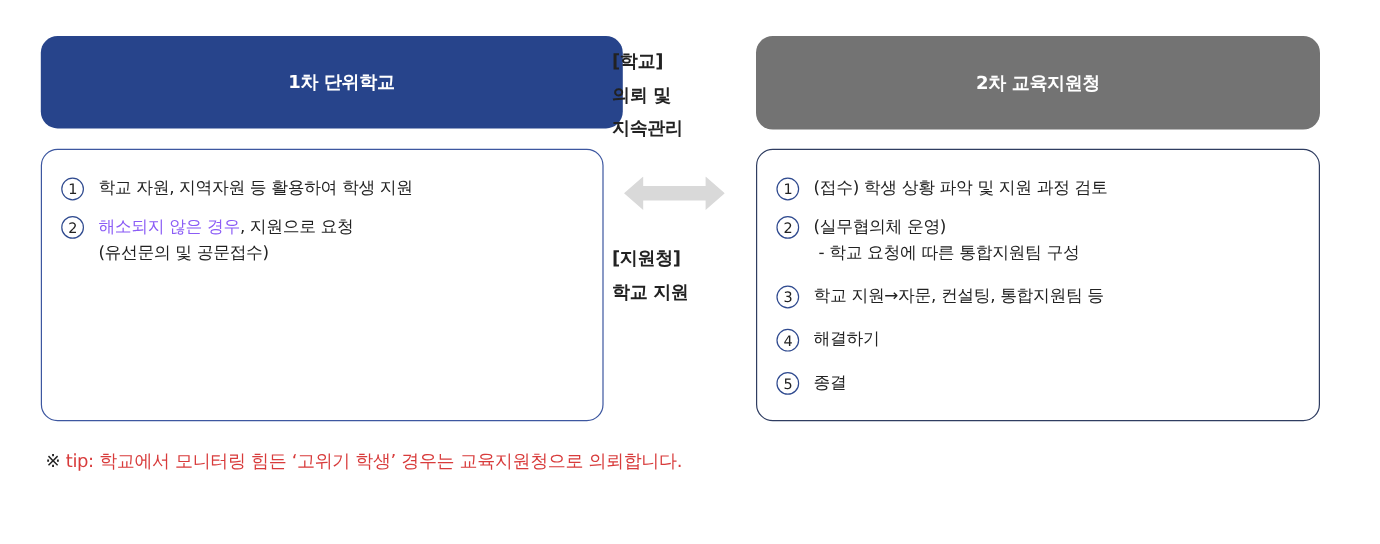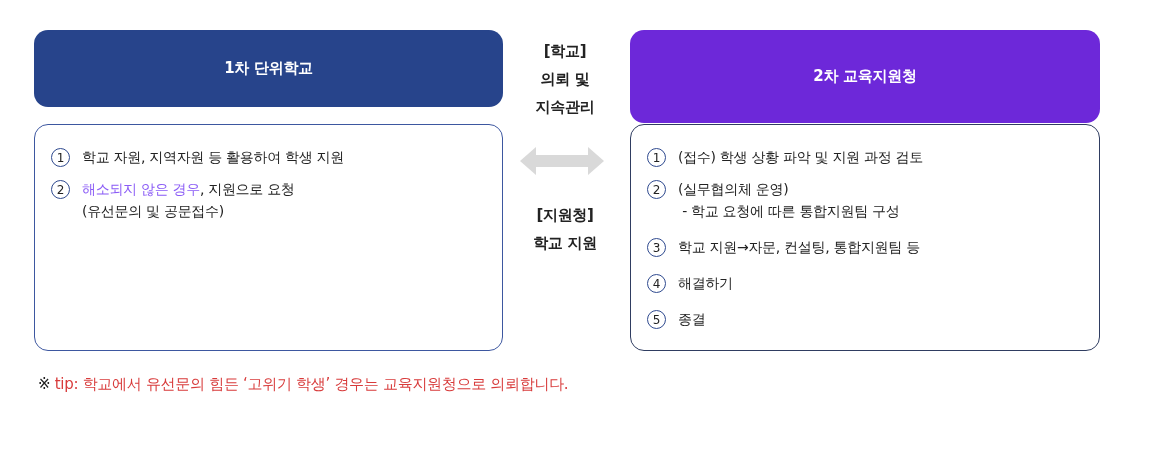--- a/index.html
+++ b/index.html
@@ -1,33 +1,33 @@
 <!DOCTYPE html>
 <html><head>
 <meta charset="utf-8">
 <style>
   html, body { margin:0; padding:0; background:#ffffff; }
   body { width:1150px; height:453px; position:relative; overflow:hidden;
          font-family:"DejaVu Sans","Liberation Sans",sans-serif; color:#222; }
   .hdr { position:absolute; border-radius:14px; color:#fff; font-weight:bold;
          display:flex; flex-direction:column; align-items:center; justify-content:center;
          font-size:15px; line-height:27px; letter-spacing:-0.3px; }
-  .hdr.left { left:34px; top:30px; width:469px; height:77px; background:#27448b; }
-  .hdr.right { left:630px; top:30px; width:470px; height:93px; background:#6d28d9;justify-content:center; }
+  .hdr.left { left:34px; top:30px; width:469px; height:77px; background:#27448b;padding-left:16px; }
+  .hdr.right { left:630px; top:30px; width:470px; height:78px; background:#737373;justify-content:center; }
   .box { position:absolute; background:#fff; border-radius:14px; box-sizing:border-box; }
   .box.left { left:34px; top:124px; width:469px; height:227px; border:1.5px solid #3d57a0; }
   .box.right { left:630px; top:124px; width:470px; height:227px; border:1.5px solid #2f3d61; }
   .item { position:absolute; left:16px; display:flex; align-items:flex-start; font-size:14px;
           letter-spacing:-0.3px; color:#222; }
   .num { width:19px; height:19px; border:1.5px solid #2f4a8f; border-radius:50%;
          display:inline-flex; align-items:center; justify-content:center; font-size:12px;
          color:#222; box-sizing:border-box; margin-right:12px; margin-top:-1px; flex-shrink:0; }
   .txt { line-height:22px; margin-top:-3px; }
   .red { color:#8b5cf6; }
-  .mid { position:absolute; left:510px; width:110px; text-align:center; font-weight:bold;
+  .mid { position:absolute; left:510px; width:110px; font-weight:bold;
          font-size:15px; line-height:28px; color:#222; letter-spacing:-0.3px; }
   .mid.top { top:37px; }
   .mid.bottom { top:201px; }
   .arrow { position:absolute; left:520px; top:147px; width:84px; height:28px; }
   .tip { position:absolute; left:38px; top:375px; font-size:15px; color:#d83b3b; letter-spacing:-0.3px; }
   .tip .mark { color:#222; }
 </style>
 </head>
 <body>
 
@@ -88,14 +88,14 @@
     <span class="num">4</span>
     <span class="txt">해결하기</span>
   </div>
   <div class="item" style="top:186px;">
     <span class="num">5</span>
     <span class="txt">종결</span>
   </div>
 </div>
 
 <div class="tip">
-  <span class="mark">※</span><span> tip: 학교에서 유선문의 힘든 ‘고위기 학생’ 경우는 교육지원청으로 의뢰합니다.</span>
+  <span class="mark">※</span><span> tip: 학교에서 모니터링 힘든 ‘고위기 학생’ 경우는 교육지원청으로 의뢰합니다.</span>
 </div>
 
 </body></html>

